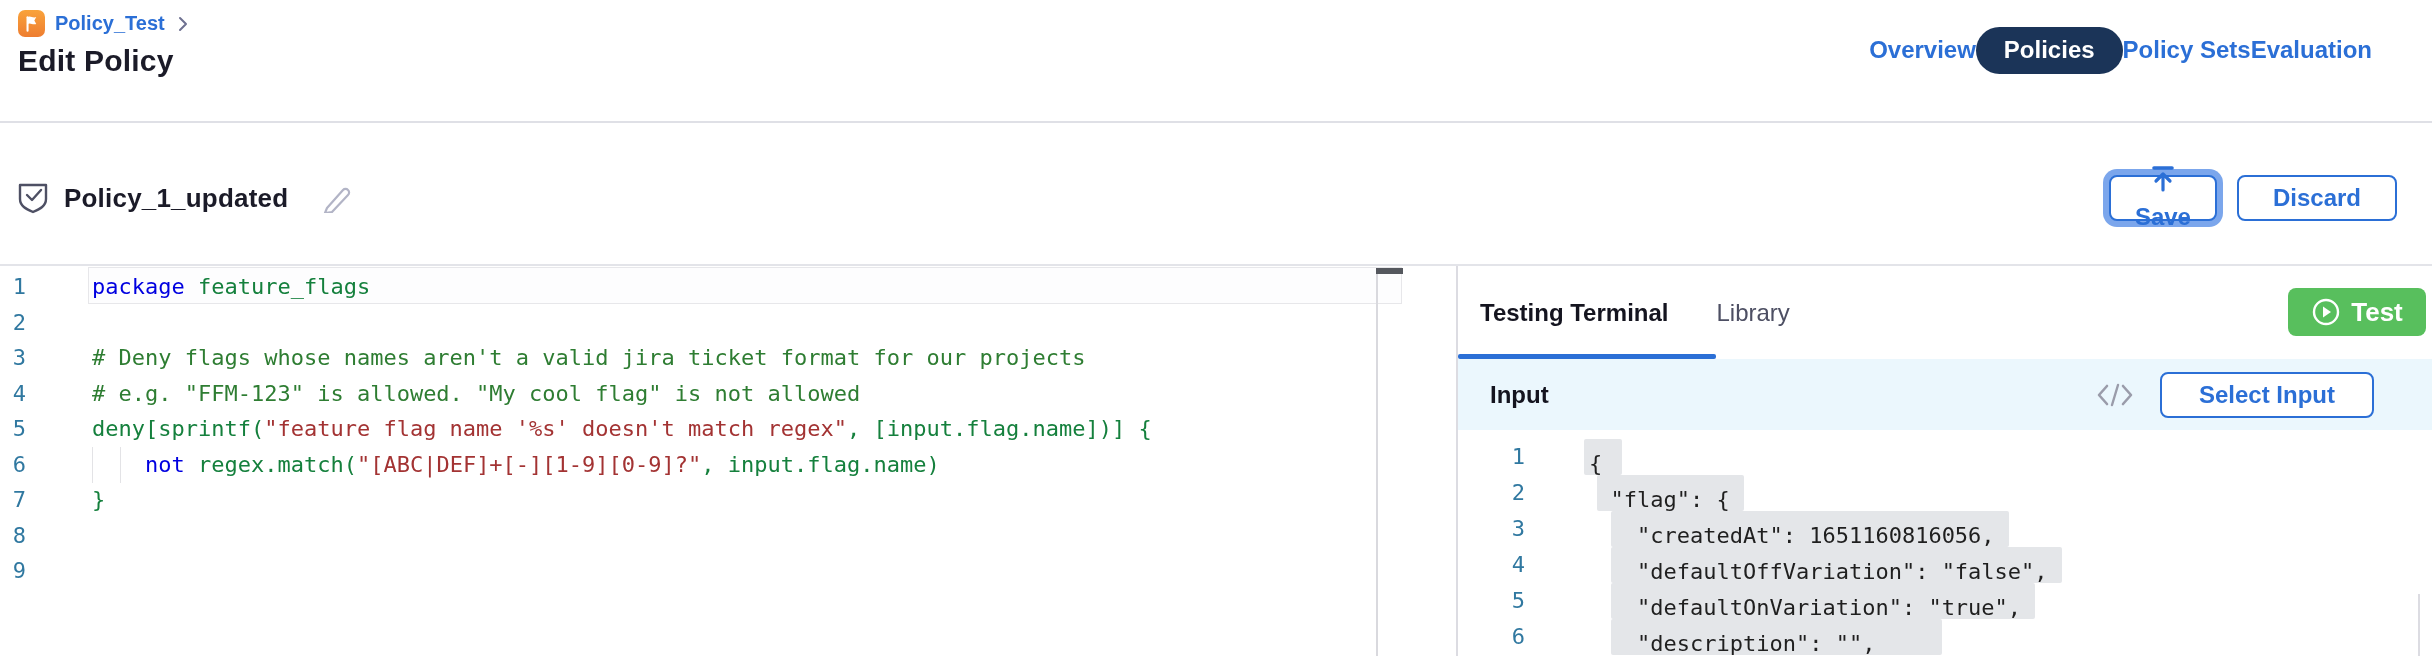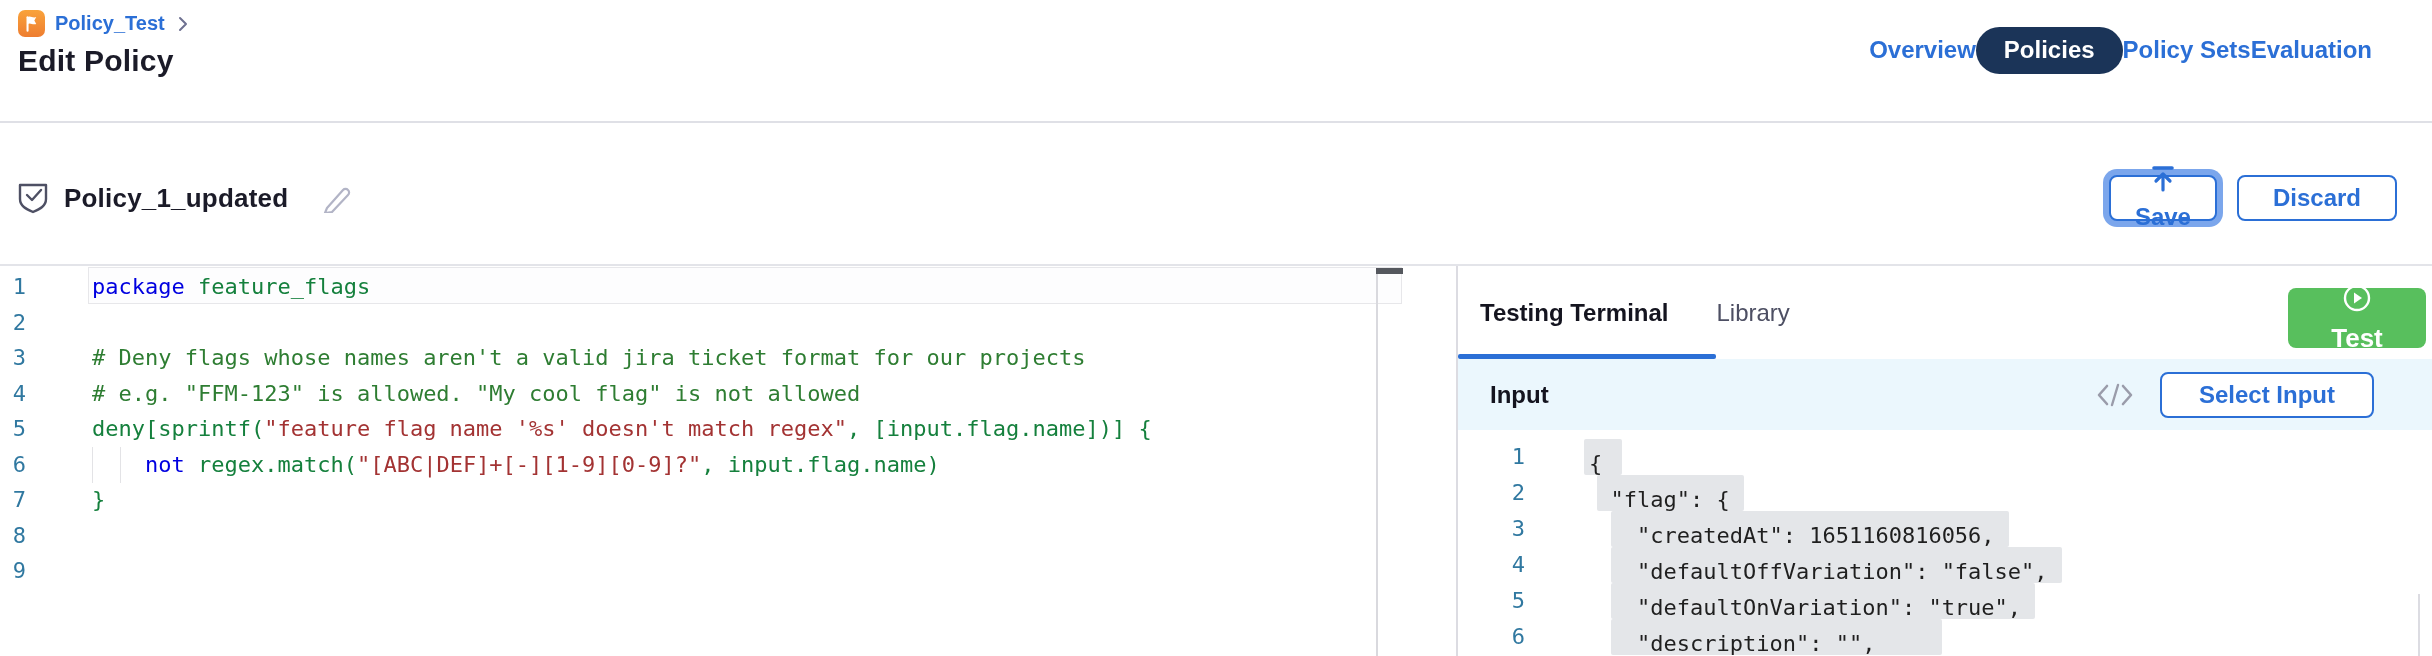--- a/index.html
+++ b/index.html
@@ -60,23 +60,23 @@
   .indent-guide{position:absolute; width:1px; background:#e3e3e6; z-index:1;}
   .scroll-track-line{position:absolute; left:1376px; top:2px; bottom:0; width:2px; background:#d9d9de; z-index:2;}
   .scroll-thumb{position:absolute; left:1376px; top:2px; width:27px; height:6px; background:#55585e; z-index:3;}
 
   
   .tabs-row{position:relative; height:93px; display:flex; align-items:center; padding-left:22px; gap:48px;}
   .tab{font-size:24px; cursor:pointer;}
   .tab.active{font-weight:700; color:#14141f;}
   .tab.inactive{font-weight:500; color:#4d4f63;}
   .tab-underline{position:absolute; left:0; bottom:0; width:258px; height:5px; background:var(--blue); border-radius:2px;}
-  .btn-test{position:absolute; right:6px; top:22px; width:138px; height:60px; background:var(--green);
+  .btn-test{position:absolute; right:6px; top:22px; width:138px; height:48px; background:var(--green);
     border:none; border-radius:8px; color:#fff; font-size:26px; font-weight:700; display:flex;
-    align-items:center; justify-content:center; gap:10px; cursor:pointer; font-family:"Liberation Sans", sans-serif;flex-direction:column;}
+    align-items:center; justify-content:center; gap:10px; cursor:pointer; font-family:"Liberation Sans", sans-serif;}
   .input-strip{height:71px; background:var(--strip); display:flex; align-items:center; padding:0 58px 0 32px;}
   .input-label{font-size:24px; font-weight:600; color:#14141f;}
   .code-toggle-icon{margin-left:auto; margin-right:25px; display:flex; cursor:pointer;}
   .btn-select-input{width:214px; height:46px; background:#fff;}
   .json-editor{position:relative; height:228px; padding-top:9px; cursor:text;}
   .jl{height:36px; line-height:36px; display:flex; font-family:"DejaVu Sans Mono", monospace;
     font-size:22px; white-space:pre; color:#1f1f1f;}
   .jl .ln{display:inline-block; width:67px; text-align:right; color:var(--ln); margin-right:59px; flex:none;}
   .jhl{background:var(--hl); border-radius:2px; padding:7px 14px 7px 0; white-space:pre;}
   .jhl.first{padding-left:5px; padding-right:20px;}

